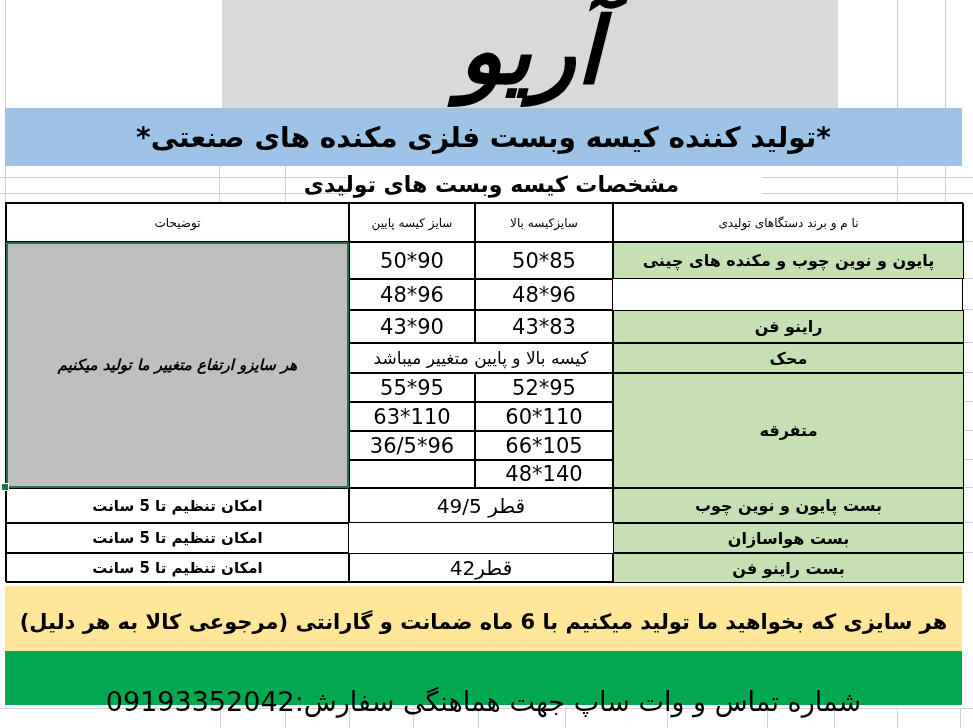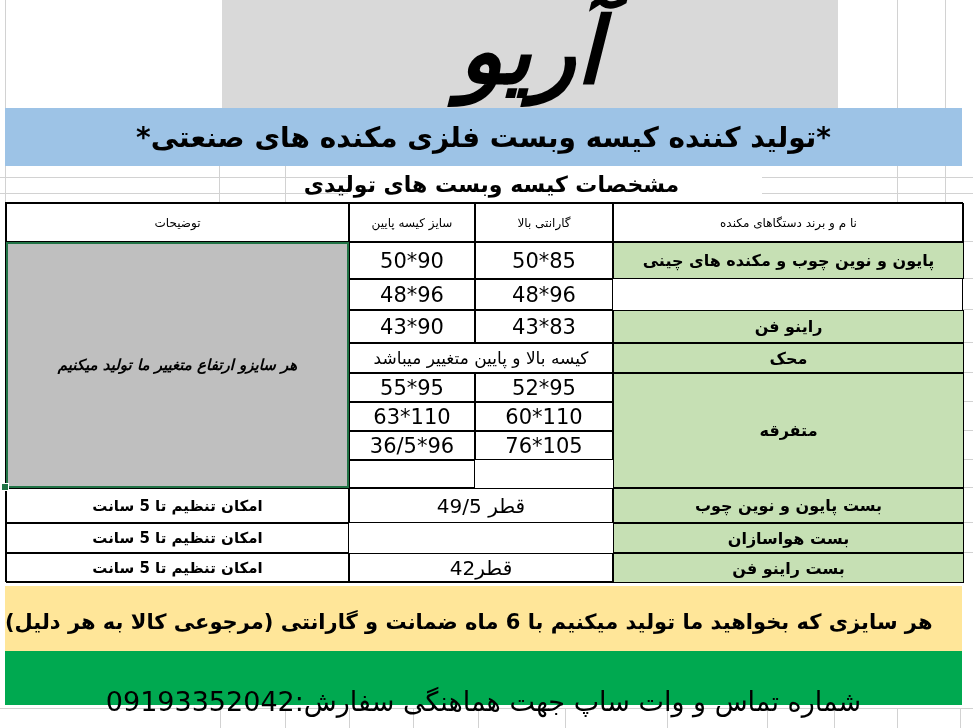--- a/index.html
+++ b/index.html
@@ -56,21 +56,21 @@
   .cell.gray-merged{
     background:var(--notes-gray); border:2px solid var(--selection-green);
     font-size:15px; font-weight:bold; font-style:italic; direction:rtl; white-space:nowrap;
   }
   #fill-handle{
     position:absolute; left:1px; top:483px; width:8px; height:8px;
     background:var(--selection-green); border:1px solid #fff; box-sizing:border-box; z-index:3;
   }
   #guarantee-banner{
     position:absolute; left:5px; top:586px; width:957px; height:71px;
-    background:var(--banner-yellow); display:flex; align-items:center; 
+    background:var(--banner-yellow); display:flex; align-items:center; justify-content:center;
   }
   #guarantee-banner .t{font-size:21px; font-weight:bold; direction:rtl; white-space:nowrap;}
   #contact-banner{
     position:absolute; left:5px; top:651px; width:957px; height:54px;
     background:var(--banner-green); display:flex; align-items:center; justify-content:center;
   }
   #contact-banner .t{font-size:27px; direction:rtl; white-space:nowrap;margin-top:47px;}
 </style>
 </head>
 <body>
@@ -123,22 +123,22 @@
   </div>
 
   <div id="section-title">
     <span class="t">مشخصات کیسه وبست های تولیدی</span>
   </div>
 
   <div id="spec-table">
 
     <div class="cell hdr" style="grid-area:1/1/2/2">توضیحات</div>
     <div class="cell hdr" style="grid-area:1/2/2/3">سایز کیسه پایین</div>
-    <div class="cell hdr" style="grid-area:1/3/2/4">گارانتی بالا</div>
-    <div class="cell hdr" style="grid-area:1/4/2/5">نا م و برند دستگاهای مکنده</div>
+    <div class="cell hdr" style="grid-area:1/3/2/4">سایزکیسه بالا</div>
+    <div class="cell hdr" style="grid-area:1/4/2/5">نا م و برند دستگاهای تولیدی</div>
 
     <div class="cell gray-merged" style="grid-area:2/1/10/2">هر سایزو ارتفاع  متغییر ما تولید میکنیم</div>
 
     <div class="cell size" style="grid-area:2/2/3/3">50*90</div>
     <div class="cell size" style="grid-area:2/3/3/4">50*85</div>
     <div class="cell brand" style="grid-area:2/4/3/5">پایون و نوین چوب و مکنده های چینی</div>
 
     <div class="cell size" style="grid-area:3/2/4/3">48*96</div>
     <div class="cell size" style="grid-area:3/3/4/4">48*96</div>
 
@@ -147,22 +147,23 @@
     <div class="cell mergedtxt" style="grid-area:5/2/6/4">کیسه بالا و پایین متغییر میباشد</div>
 
     <div class="cell brand" style="grid-area:4/4/5/5">راینو فن</div>
     <div class="cell brand" style="grid-area:5/4/6/5">محک</div>
 
     <div class="cell size" style="grid-area:6/2/7/3">55*95</div>
     <div class="cell size" style="grid-area:6/3/7/4">52*95</div>
     <div class="cell size" style="grid-area:7/2/8/3">63*110</div>
     <div class="cell size" style="grid-area:7/3/8/4">60*110</div>
     <div class="cell size" style="grid-area:8/2/9/3">36/5*96</div>
-    <div class="cell size" style="grid-area:8/3/9/4">76*105</div>
+    <div class="cell size" style="grid-area:8/3/9/4">66*105</div>
     <div class="cell size" style="grid-area:9/2/10/3"></div>
+    <div class="cell size" style="grid-area:9/3/10/4">48*140</div>
     <div class="cell brand" style="grid-area:6/4/10/5">متفرقه</div>
 
     <div class="cell note" style="grid-area:10/1/11/2">امکان تنظیم تا 5 سانت</div>
     <div class="cell diam" style="grid-area:10/2/11/4">قطر 49/5</div>
     <div class="cell brand" style="grid-area:10/4/11/5">بست  پایون و نوین چوب</div>
     <div class="cell note" style="grid-area:11/1/12/2">امکان تنظیم تا 5 سانت</div>
     <div class="cell brand" style="grid-area:11/4/12/5">بست هواسازان</div>
     <div class="cell note" style="grid-area:12/1/13/2">امکان تنظیم تا 5 سانت</div>
     <div class="cell diam" style="grid-area:12/2/13/4">قطر42</div>
     <div class="cell brand" style="grid-area:12/4/13/5">بست راینو فن</div>

